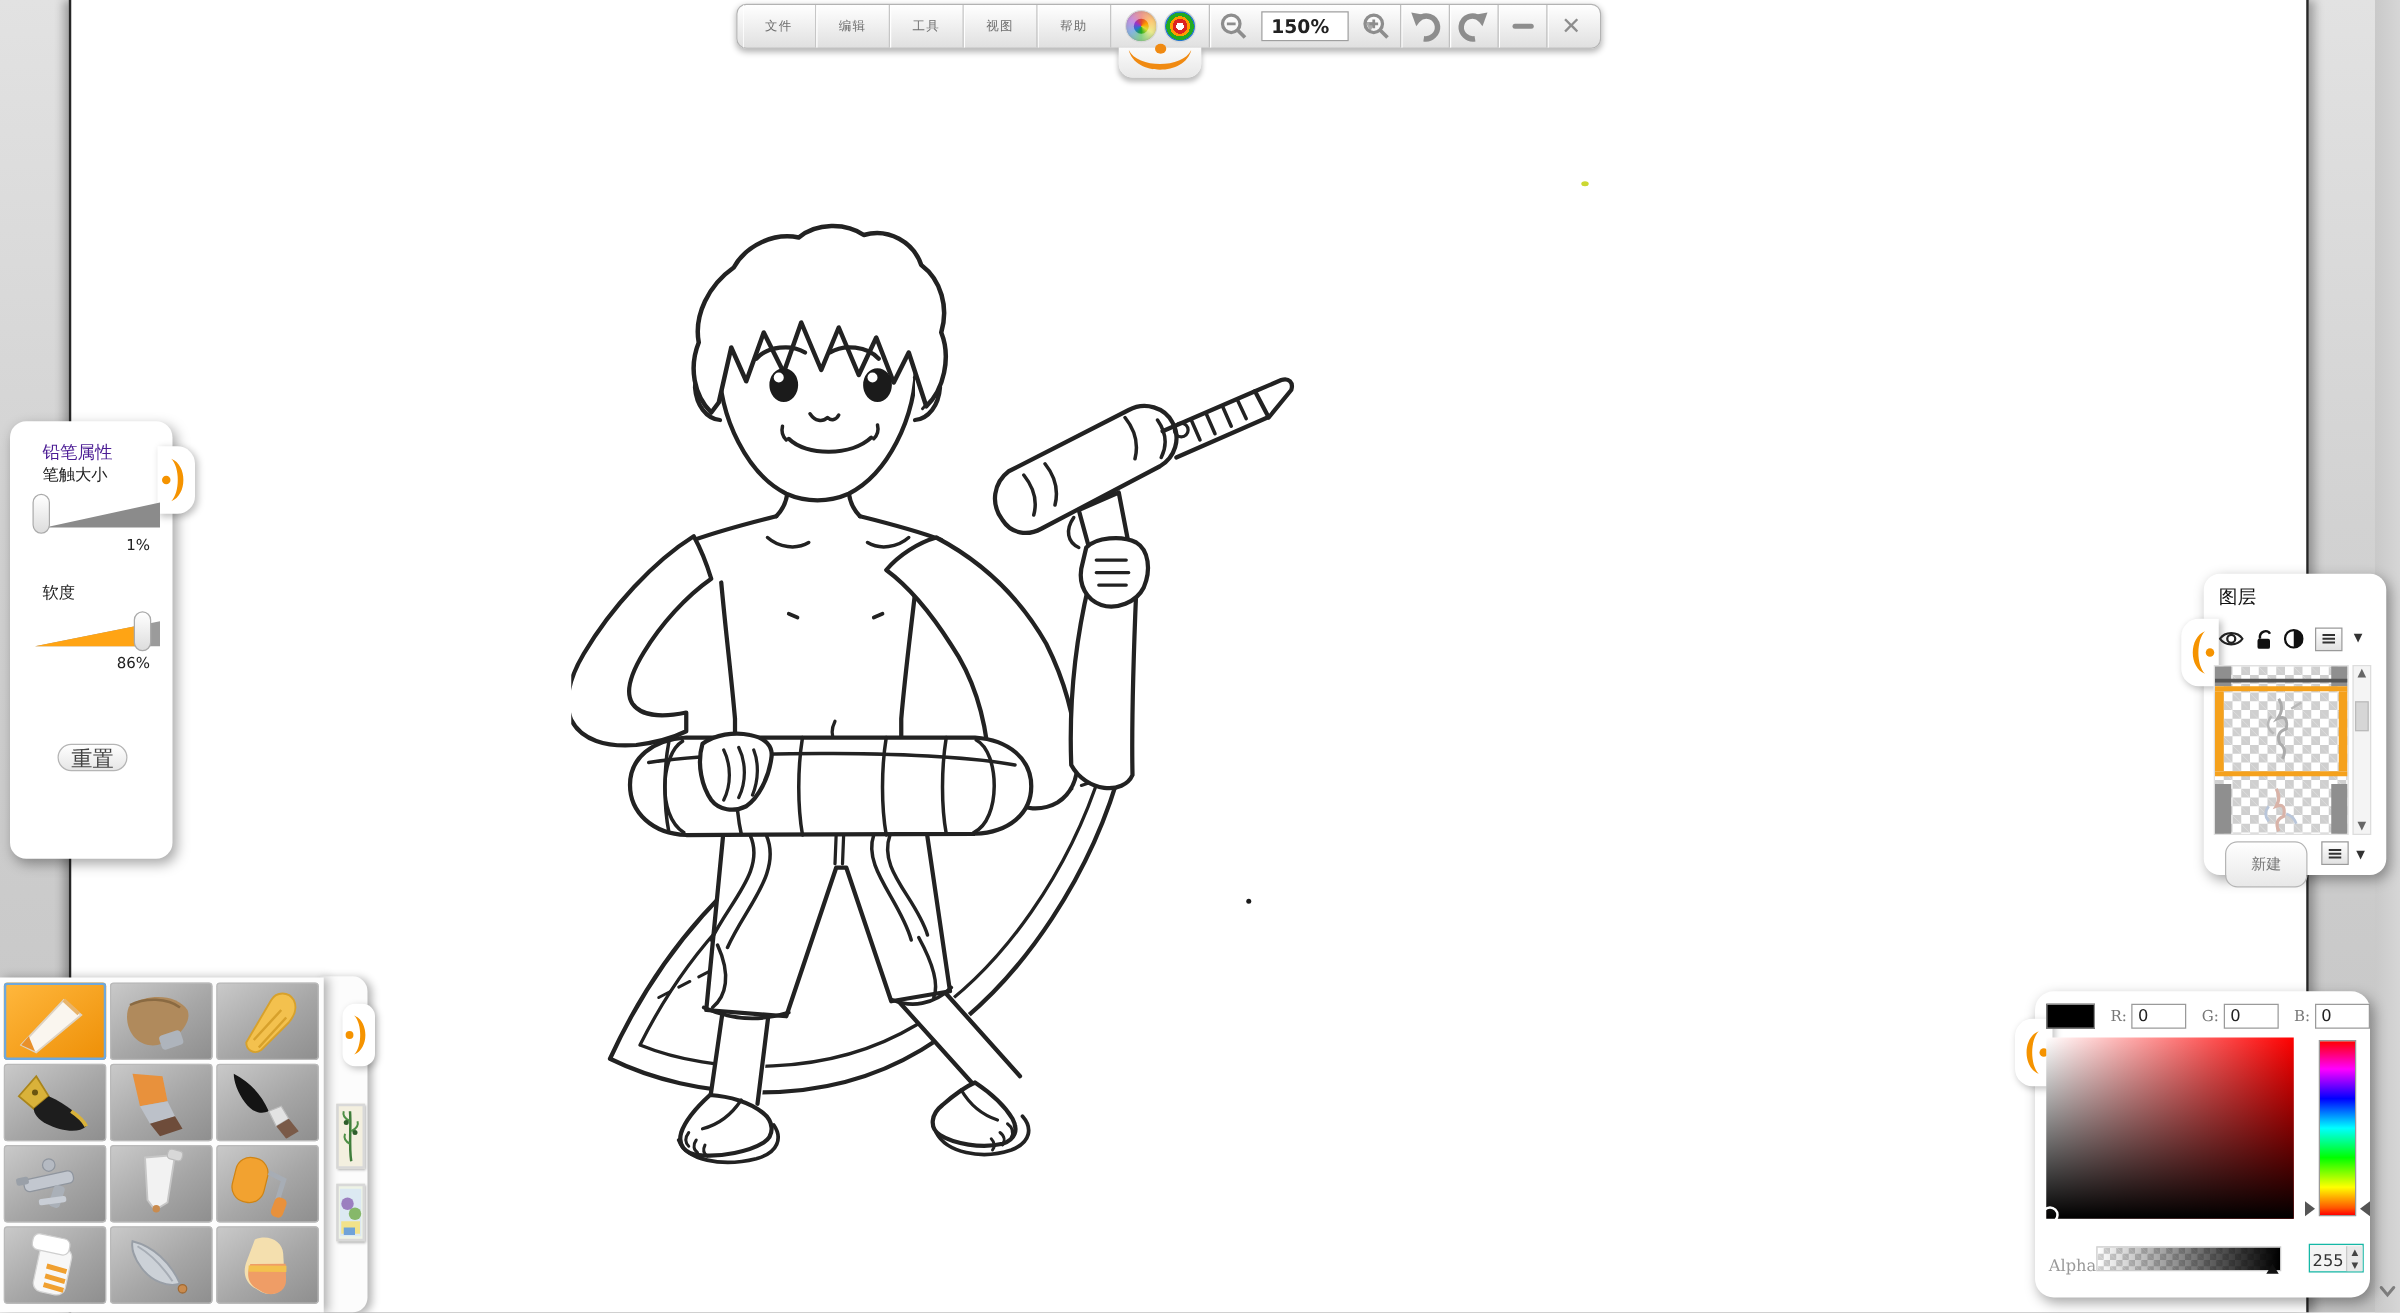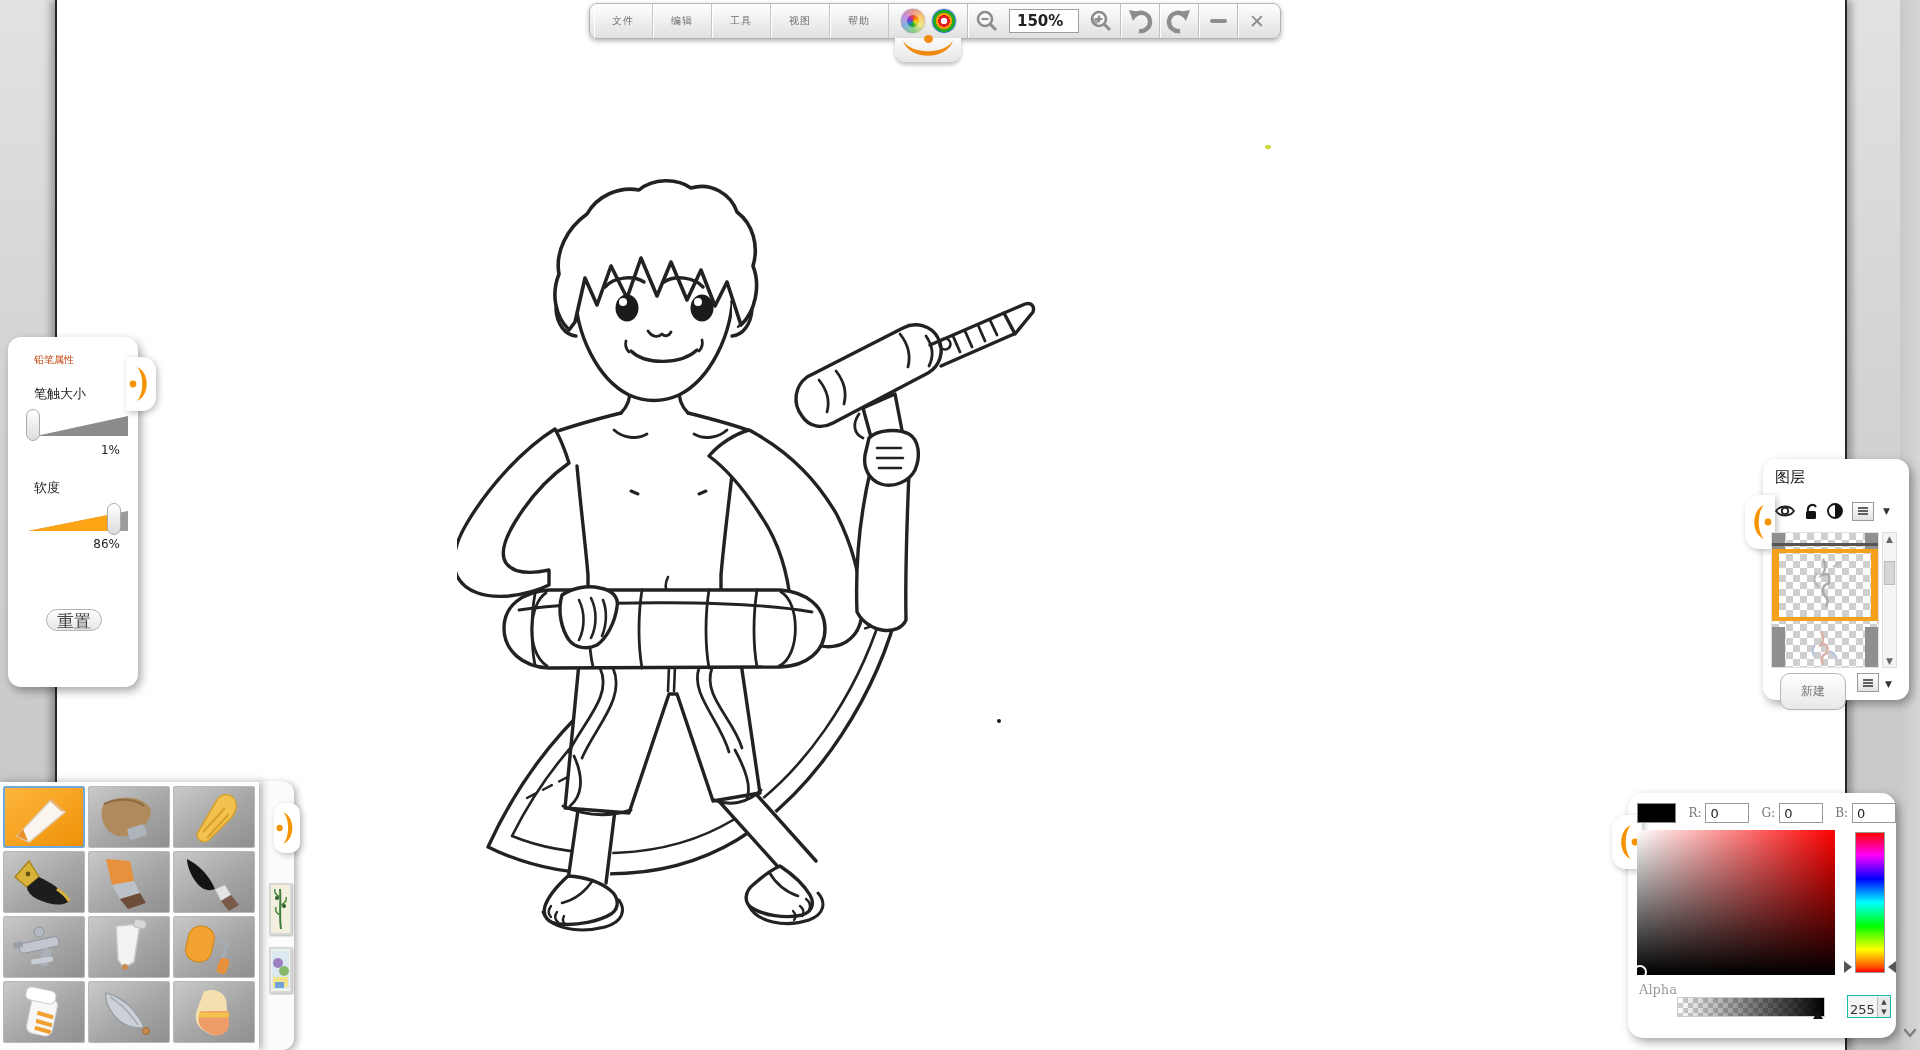--- a/index.html
+++ b/index.html
@@ -42,21 +42,21 @@
   .close-x { font-size:19px; font-weight:bold; color:#8d8d8d; }
 
   
   .panel { position:absolute; background:#fff; border-radius:13px; box-shadow:3px 4px 10px rgba(0,0,0,.35); z-index:30; }
   .ear-tab { position:absolute; width:30px; height:54px; background:#fff; z-index:-1;
     box-shadow:2px 2px 6px rgba(0,0,0,.25); display:flex; align-items:center; justify-content:center; }
   .ear-tab svg { display:block; }
 
   
   .pencil-panel { left:8px; top:337px; width:130px; height:350px; padding:16px 0 0 26px; }
-  .pencil-panel .title { font-size:10px; color:#c2410c; margin-bottom:18px; }
+  .pencil-panel .title { font-size:14px; color:#4c1d95; }
   .pencil-panel .lab { font-size:13px; color:#222; margin-bottom:6px; }
   .slider { position:relative; width:108px; height:36px; margin-left:-10px; }
   .slider .thumb { position:absolute; top:0px; width:14px; height:32px; background:linear-gradient(#fff,#ddd);
     border:1px solid #aaa; border-radius:7px; }
   .slider-val { font-size:12px; color:#222; text-align:right; width:96px; margin:-2px 0 22px -10px; }
   .reset-btn { display:block; margin:58px 0 0 12px; width:56px; height:22px; border:1px solid #b5b5b5;
     border-radius:11px; background:linear-gradient(#fff,#e6e6e6); font-size:17px; color:#444;
     font-family:Liberation Serif, serif; }
 
   
@@ -106,21 +106,21 @@
   .rgb-input { width:44px; height:20px; border:1px solid #9a9a9a; font-size:13px; padding-left:4px;
     font-family:inherit; color:#222; }
   .sv-square { position:absolute; left:9px; top:37px; width:198px; height:145px;
     background:linear-gradient(to top,#000,rgba(0,0,0,0)), linear-gradient(to right,#fff,#f00); }
   .sv-marker { position:absolute; left:-4px; bottom:-4px; width:14px; height:14px; border:2px solid #fff;
     border-radius:50%; }
   .hue-strip { position:absolute; left:227px; top:39px; width:30px; height:141px;
     background:linear-gradient(180deg,#f00 0%,#f0f 16%,#00f 33%,#0ff 50%,#0f0 67%,#ff0 84%,#f50 96%,#f00 100%);
     border:1px solid #999; }
   .hue-mark { position:absolute; width:0; height:0; border-top:6px solid transparent; border-bottom:6px solid transparent; }
-  .alpha-label { position:absolute; left:7px; top:188px; font-size:13px; color:#9a9a9a;
+  .alpha-label { position:absolute; left:7px; top:212px; font-size:13px; color:#9a9a9a;
     background:#fff; padding:1px 4px; font-family:"DejaVu Serif","Liberation Serif",serif; }
   .alpha-bar { position:absolute; left:49px; top:204px; width:148px; height:20px; border:1px solid #ccc;
     background-image:linear-gradient(to right,rgba(0,0,0,0),#000),
       linear-gradient(45deg,#cfcfcf 25%,transparent 25%,transparent 75%,#cfcfcf 75%),
       linear-gradient(45deg,#cfcfcf 25%,transparent 25%,transparent 75%,#cfcfcf 75%);
     background-size:100% 100%,10px 10px,10px 10px; background-position:0 0,0 0,5px 5px; }
   .alpha-mark { position:absolute; left:185px; top:218px; width:0; height:0;
     border-left:5px solid transparent; border-right:5px solid transparent; border-bottom:8px solid #111; }
   .alpha-spin { position:absolute; left:219px; top:202px; width:44px; height:23px; border:1px solid #14b8a6;
     background:#f4f4f4; display:flex; align-items:flex-end; }

